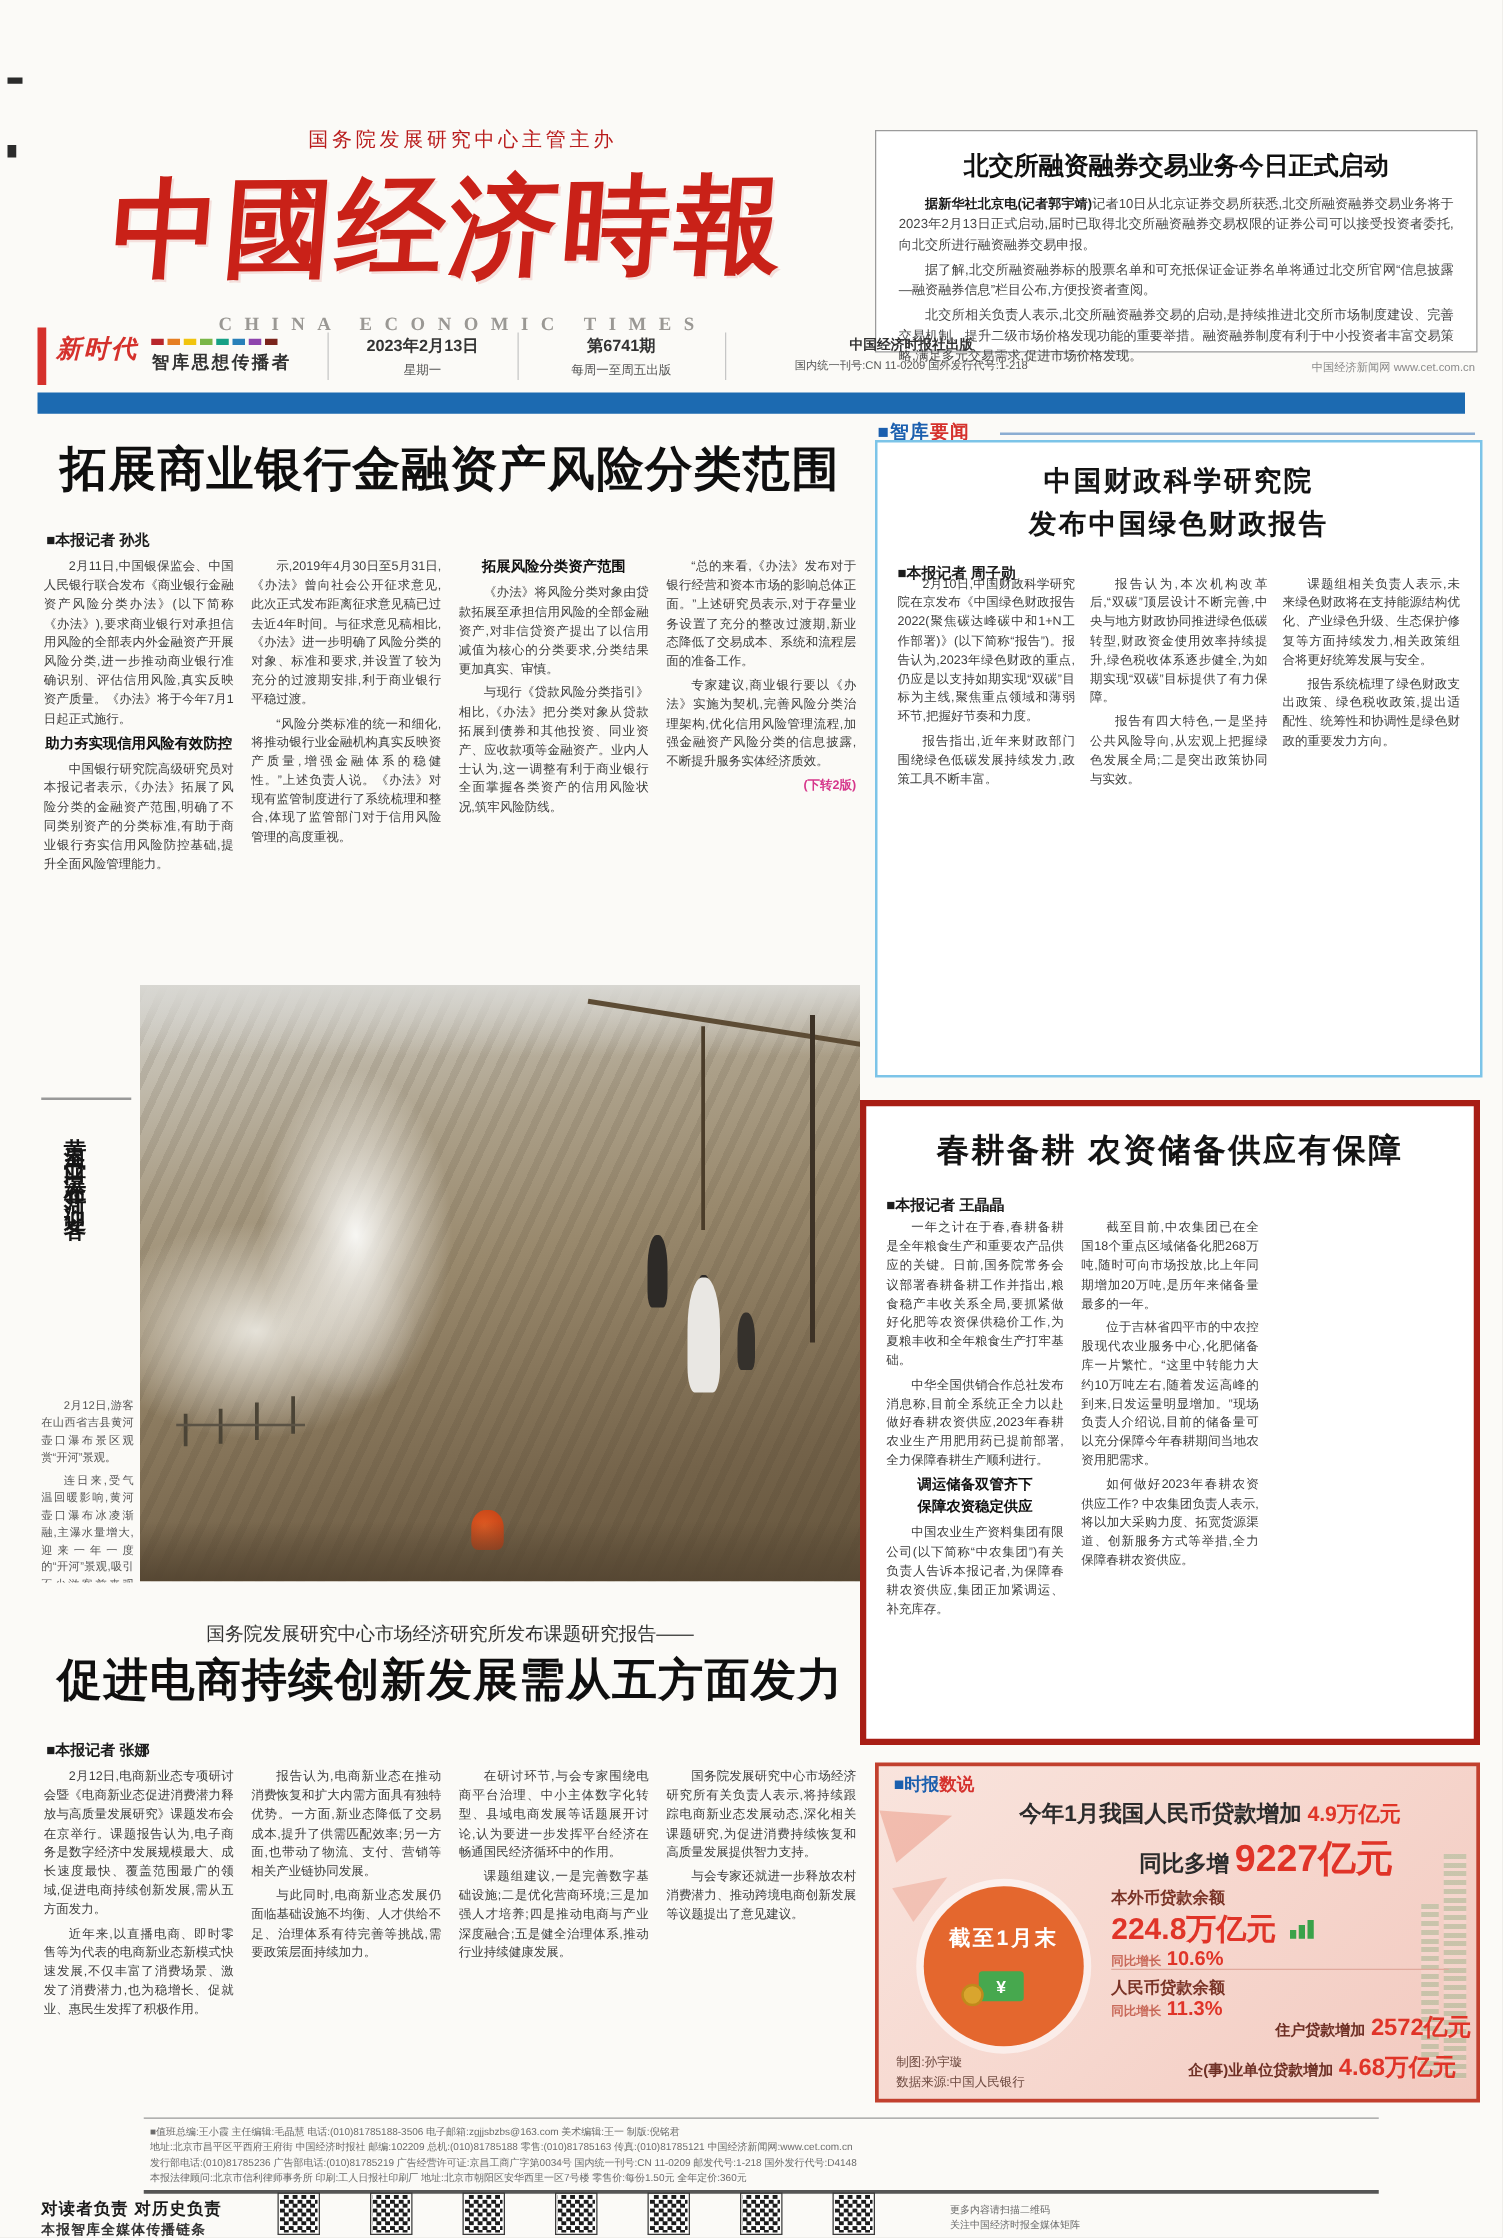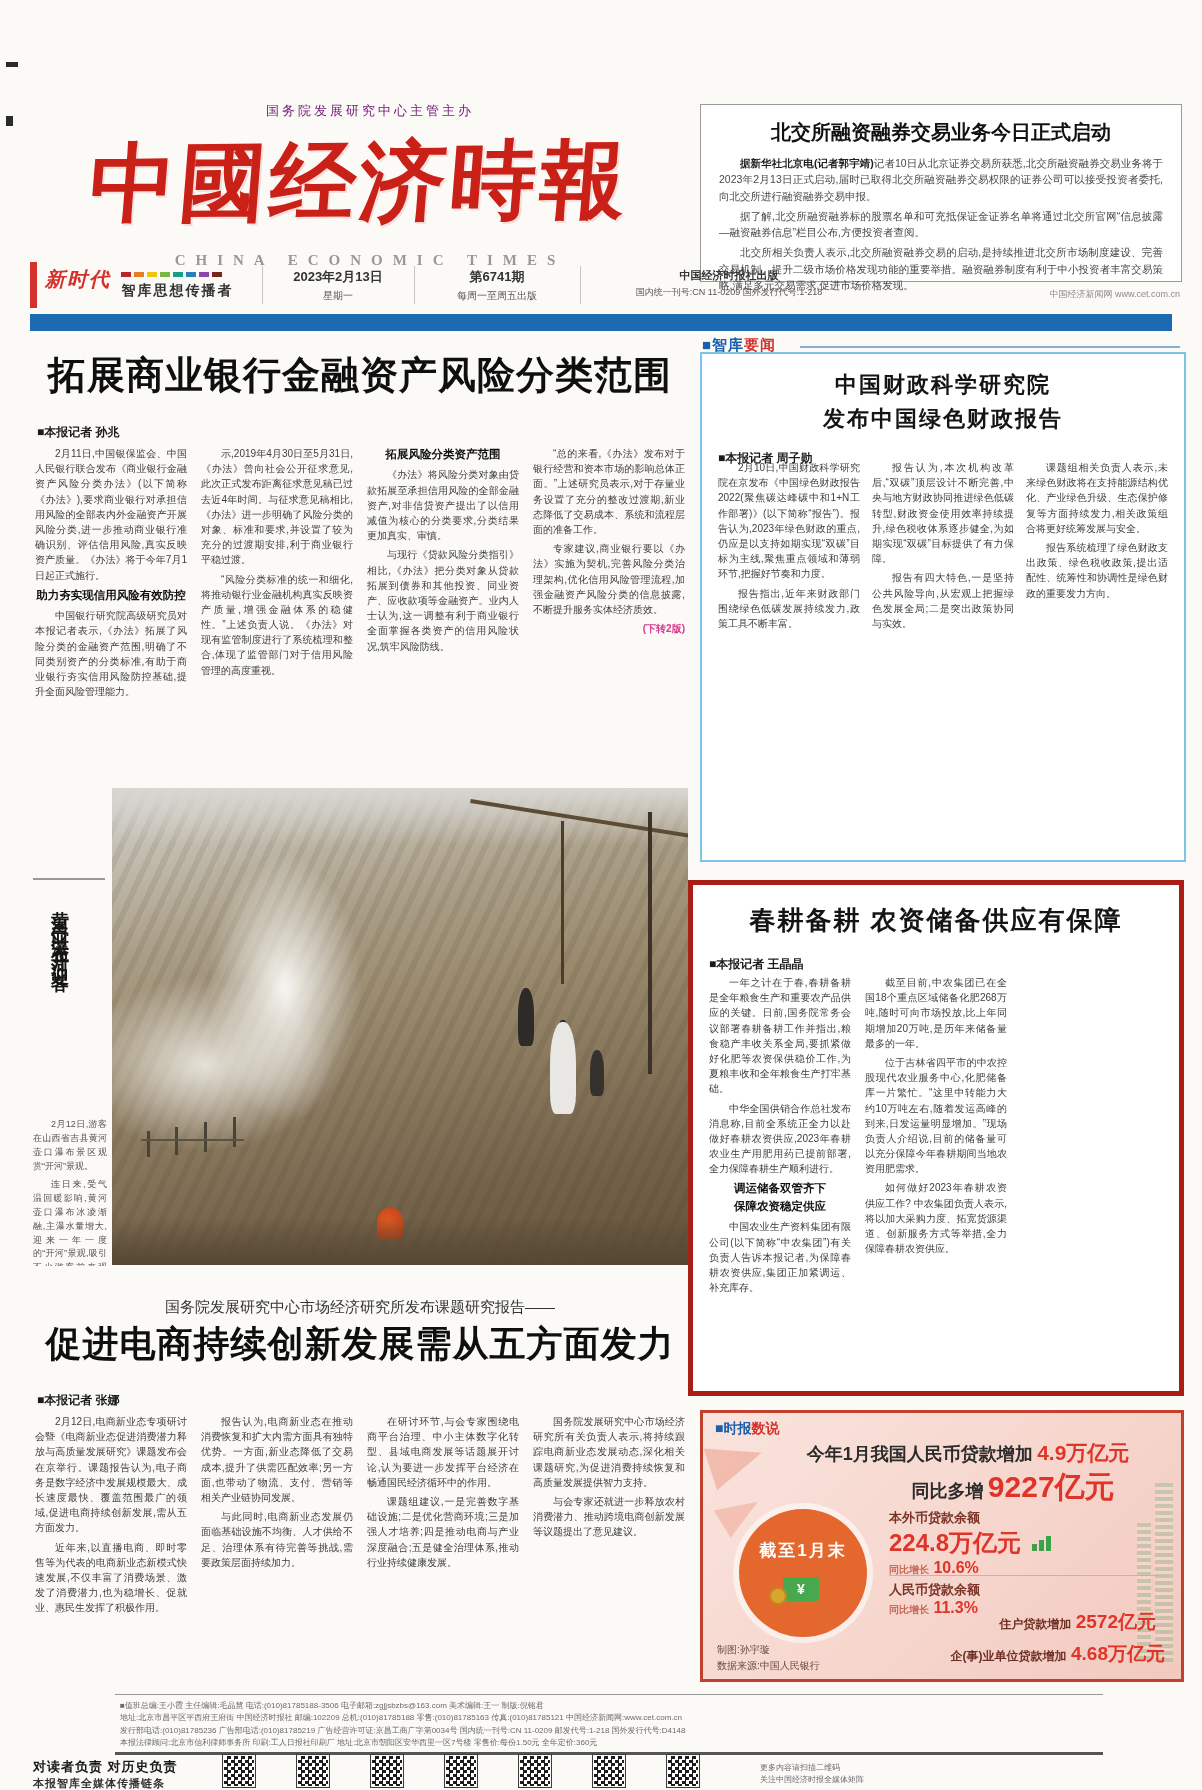--- a/index.html
+++ b/index.html
@@ -2,21 +2,21 @@
 <html><head>
 <meta charset="utf-8">
 <style>
   html,body{margin:0;padding:0;background:#e8e6e2;}
   #page{position:relative;width:1202px;height:1790px;margin:0 auto;background:#fbfaf7;
         font-family:"Liberation Sans","DejaVu Sans",sans-serif;color:#222;overflow:hidden;}
   .abs{position:absolute;}
   .ctr{text-align:center;}
   .regmark{background:#2b2b2b;}
   
-  .supervisor{font-size:13px;letter-spacing:3px;color:#701a75;}
+  .supervisor{font-size:16px;letter-spacing:3px;color:#b91c1c;}
   .masthead{font-family:"Liberation Serif","DejaVu Serif",serif;font-weight:700;color:#c92118;
             font-size:86px;letter-spacing:4px;transform:skewX(-5deg) rotate(-.5deg);
             text-shadow:2px 2px 0 rgba(201,33,24,.12);white-space:nowrap;}
   .mast-en{font-family:"Liberation Serif","DejaVu Serif",serif;font-weight:700;color:#9a9894;
            font-size:15px;letter-spacing:10px;}
   
   .tr-box{border:1px solid #9b9b9b;background:#fff;padding:12px 18px;box-sizing:border-box;}
   .tr-title{font-size:20px;font-weight:900;color:#111;text-align:center;margin:2px 0 9px;}
   .bp{font-size:10.5px;line-height:1.55;text-align:justify;color:#474747;margin:0 0 4px;text-indent:2em;}
   .bp.noind{text-indent:0;}
@@ -57,21 +57,21 @@
   .fig{position:absolute;border-radius:45% 45% 22% 22%;}
   .fence{position:absolute;width:3px;background:#4b4436;}
   .vtitle{writing-mode:vertical-rl;font-size:18px;font-weight:900;letter-spacing:7px;color:#151515;}
   .cap{font-size:9px;line-height:1.55;text-align:justify;color:#555;}
   .cap p{margin:0 0 4px;text-indent:2em;}
   
   .pink-box{border:3px solid #c2402e;background:linear-gradient(135deg,#f9e4dd 0%,#f6d6cd 55%,#f2c9bf 100%);overflow:hidden;}
   .ig-label-a{color:#1b5fae;font-weight:900;font-size:14px;}
   .ig-label-b{color:#d5312c;font-weight:900;font-size:14px;}
   .ig-t-black{font-size:18px;font-weight:900;color:#2b2b2b;}
-  .ig-t-red{font-size:21px;font-weight:900;color:#e03428;}
+  .ig-t-red{font-size:17px;font-weight:900;color:#e03428;}
   .ig-t-red.big{font-size:30px;}
   .ig-circle{border-radius:50%;background:#e4672e;box-shadow:0 0 0 6px rgba(255,255,255,.55);}
   .ig-circle-text{color:#fff;font-size:17px;font-weight:900;letter-spacing:2px;text-align:center;}
   .money{position:absolute;background:#47a84e;border-radius:3px;color:#fff;font-weight:900;text-align:center;}
   .coin{position:absolute;border-radius:50%;background:#d9a52e;border:2px solid #c08a1c;}
   .stat-label{font-size:13px;font-weight:900;color:#7a3326;}
   .stat-value{font-size:24px;font-weight:900;color:#e03428;white-space:nowrap;}
   .stat-growth-l{font-size:10px;color:#c96a5a;font-weight:700;}
   .stat-growth{font-size:16px;font-weight:900;color:#e03428;}
   .bars{display:inline-flex;align-items:flex-end;gap:2px;margin-left:6px;}
@@ -292,21 +292,21 @@
     </div>
     <div class="abs" style="left:186px;top:162px;width:270px;height:1px;background:#e0a99d;"></div>
     <div class="abs" style="left:186px;top:168px;width:282px;">
       <div class="stat-label">人民币贷款余额</div>
       <div>
         <span class="stat-growth-l">同比增长</span>
         <span class="stat-growth">11.3%</span>
       </div>
     </div>
 
-    <div class="abs" style="right:25px;top:196px;text-align:right;white-space:nowrap;">
+    <div class="abs" style="right:4px;top:196px;text-align:right;white-space:nowrap;">
       <span class="ig-row-label">住户贷款增加</span>
       <span class="ig-row-value">2572亿元</span>
     </div>
     <div class="abs" style="right:16px;top:228px;text-align:right;white-space:nowrap;">
       <span class="ig-row-label">企(事)业单位贷款增加</span>
       <span class="ig-row-value">4.68万亿元</span>
     </div>
 
     <div class="abs ig-credit" style="left:14px;top:230px;">制图:孙宇璇</div>
     <div class="abs ig-credit" style="left:14px;top:246px;">数据来源:中国人民银行</div>

